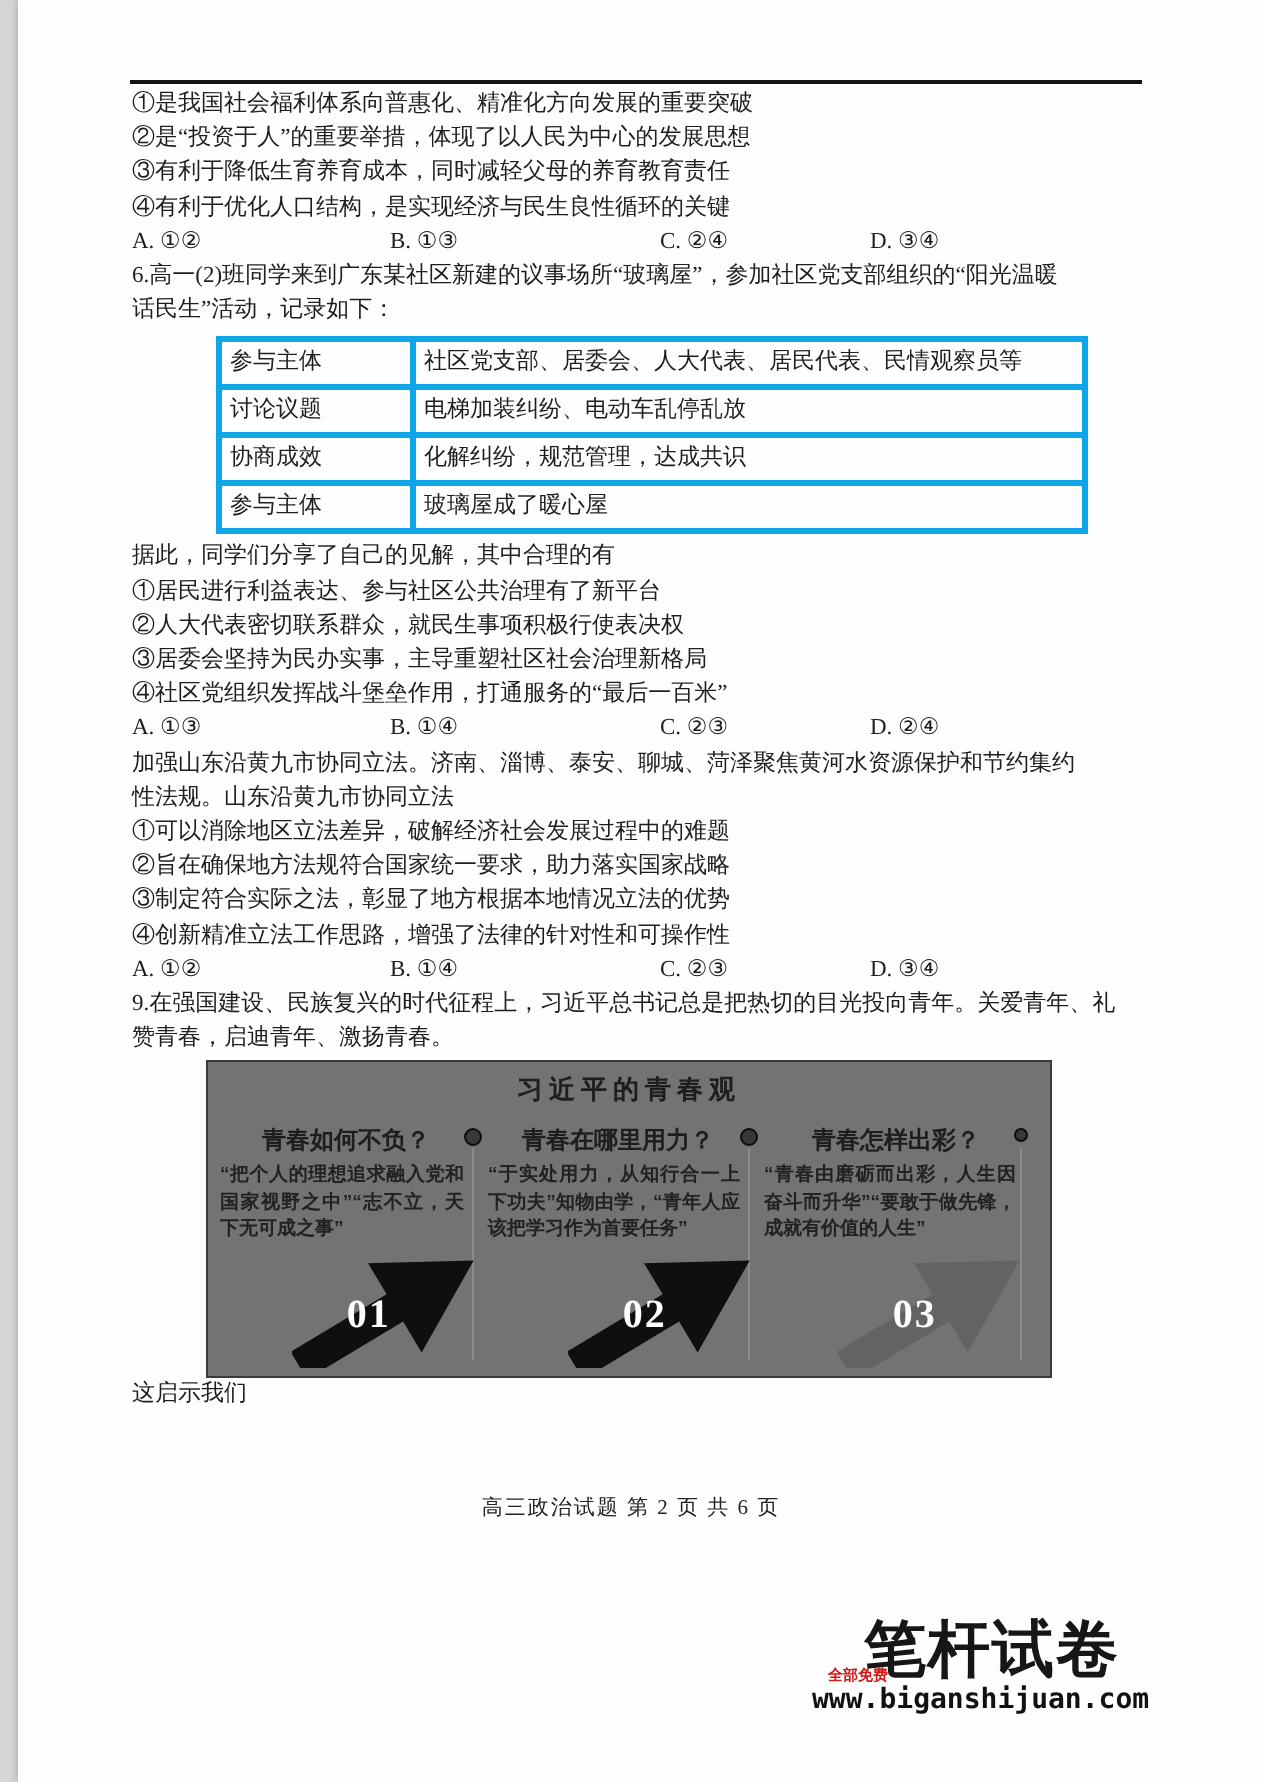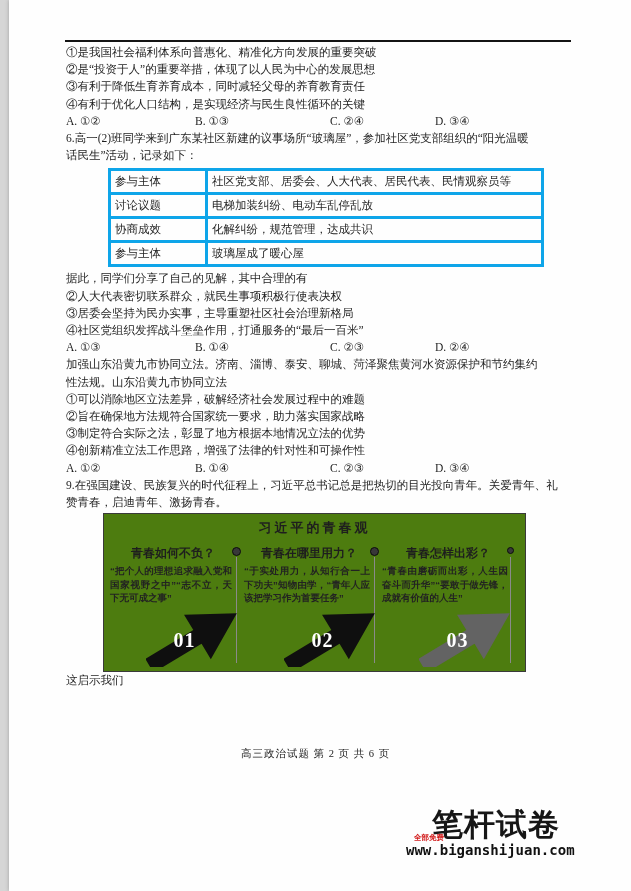--- a/index.html
+++ b/index.html
@@ -36,21 +36,21 @@
   }
   table.q-table td{
     border:3px solid #0ea5e9;height:21px;padding:0 4px;text-align:left;
   }
   table.q-table{border:1.5px solid #222;}
   td.t-label{width:86px;}
 
   
   .diagram{
     position:relative;margin:2px 0 0 37px;width:421px;height:157px;
-    border:1.5px solid #3a3a3a;background:#4d7c0f;
+    border:1.5px solid #3a3a3a;background:#737373;
   }
   .dg-title{
     position:absolute;top:5px;left:0;width:100%;text-align:center;
     font-weight:bold;font-size:13px;letter-spacing:3px;
   }
   .dg-head{
     position:absolute;top:31px;font-weight:bold;font-size:12px;text-align:center;white-space:nowrap;
   }
   .dg-h1{left:10px;width:118px;}
   .dg-h2{left:146px;width:118px;}
@@ -143,20 +143,21 @@
         <td>化解纠纷，规范管理，达成共识</td>
       </tr>
       <tr>
         <td class="t-label">参与主体</td>
         <td>玻璃屋成了暖心屋</td>
       </tr>
     </tbody>
       </table>
 
     <p class="ind">据此，同学们分享了自己的见解，其中合理的有</p>
+    <p class="ind">①居民进行利益表达、参与社区公共治理有了新平台</p>
     <p class="ind">②人大代表密切联系群众，就民生事项积极行使表决权</p>
     <p class="ind">③居委会坚持为民办实事，主导重塑社区社会治理新格局</p>
     <p class="ind">④社区党组织发挥战斗堡垒作用，打通服务的“最后一百米”</p>
     <p class="ans-row">
       <span class="ans-a">A. ①③</span><span class="ans-b">B. ①④</span><span class="ans-c">C. ②③</span><span>D. ②④</span>
     </p>
 
     <p class="ind">加强山东沿黄九市协同立法。济南、淄博、泰安、聊城、菏泽聚焦黄河水资源保护和节约集约</p>
     <p class="ind">性法规。山东沿黄九市协同立法</p>
     <p class="ind">①可以消除地区立法差异，破解经济社会发展过程中的难题</p>

